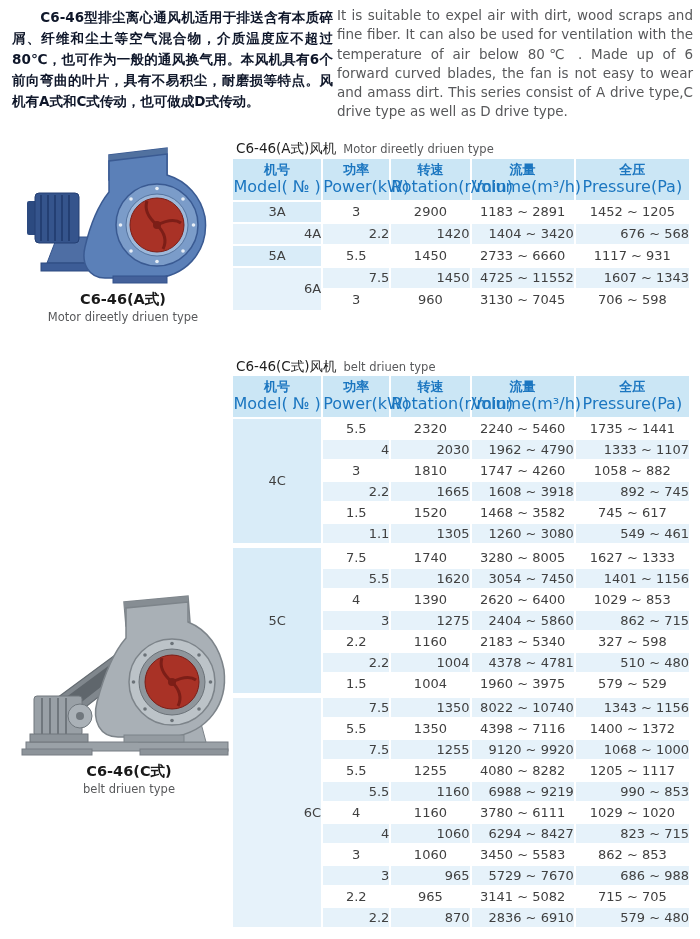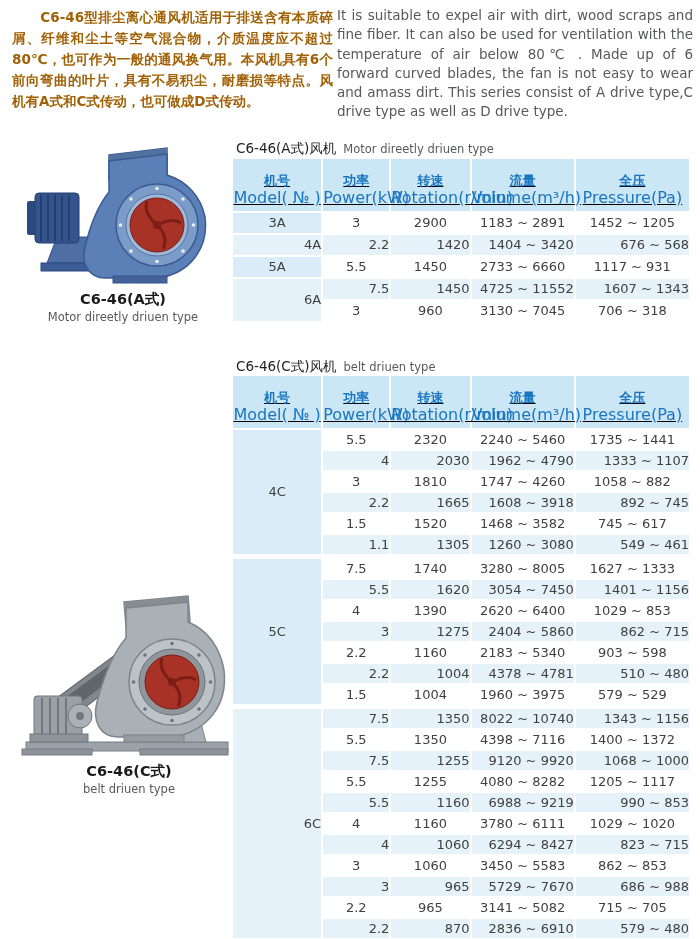--- a/index.html
+++ b/index.html
@@ -2,36 +2,36 @@
 <html style="--header-bg: #cbe6f5; --header-text: #1b76c0; --row-alt: #e6f2fa; --model-bg: #d9ecf8; --fan-a-body: #5b80b8; --fan-c-body: #a9b0b6; --impeller-red: #a93226;"><head>
 <meta charset="utf-8">
 <style>
   * { margin:0; padding:0; box-sizing:border-box; }
   html,body { background:#ffffff; }
   body { width:700px; height:939px; position:relative; font-family:"DejaVu Sans","Liberation Sans",sans-serif; }
   .page { position:absolute; left:0; top:0; width:700px; height:939px; background:#fff; overflow:hidden; }
 
   
   .intro-zh { position:absolute; left:12px; top:7px; width:321px; font-size:13.5px; font-weight:bold;
-              color:#a16207; line-height:1.56; text-indent:2.1em; text-align:justify; }
+              color:#0f172a; line-height:1.56; text-indent:2.1em; text-align:justify; }
   .intro-en { position:absolute; left:337px; top:6px; width:356px; font-size:13.5px; color:#58595b;
               line-height:1.43; text-align:justify; }
 
   
   .section-title { position:absolute; left:236px; white-space:nowrap; }
   .title-a { top:138px; }
   .title-c { top:356px; }
   .t-zh { font-weight:normal; font-size:13.5px; color:#1d1d1d; }
   .t-en { font-size:11.5px; color:#58595b; margin-left:7px; }
 
   
   .spec-table { position:absolute; left:231px; width:460px; border-collapse:separate; border-spacing:2px; table-layout:fixed; }
   .table-a { top:157px; }
   .table-c { top:374px; }
-  .spec-table th { background:var(--header-bg,#cbe6f5); padding:14px 0 4px; vertical-align:middle;text-decoration:underline; }
+  .spec-table th { background:var(--header-bg,#cbe6f5); padding:3px 0 4px; vertical-align:middle; }
   .h-zh { font-size:13px; font-weight:bold; color:var(--header-text,#1b76c0); line-height:1.2; }
   .h-en { font-size:16px; font-weight:normal; color:var(--header-text,#1b76c0); line-height:1.15; }
   .spec-table td { height:19px; text-align:center; vertical-align:middle; font-size:13px; color:#404040; background:#fff; }
   .table-a td { height:20px; }
   .spec-table tr.alt td { background:var(--row-alt,#e6f2fa);text-align:right; }
   .spec-table td.model { background:var(--model-bg,#d9ecf8); }
   .spec-table tr.spacer td { height:1px; background:transparent; padding:0; }
 
   
   .fan-figure { position:absolute; text-align:center; }
@@ -217,21 +217,21 @@
           <td class="model" rowspan="2">6A</td>
           <td>7.5</td>
           <td>1450</td>
           <td>4725 ~ 11552</td>
           <td>1607 ~ 1343</td>
         </tr>
         <tr>
           <td>3</td>
           <td>960</td>
           <td>3130 ~ 7045</td>
-          <td>706 ~ 318</td>
+          <td>706 ~ 598</td>
         </tr>
       </tbody>
     </table>
 
   <div class="section-title title-c">
     <span class="t-zh">C6-46(C式)风机</span><span class="t-en">belt driuen type</span>
   </div>
   <table class="spec-table table-c" id="table-c">
       <colgroup>
         <col style="width: 88px;">
@@ -327,21 +327,21 @@
         <tr class="alt">
           <td>3</td>
           <td>1275</td>
           <td>2404 ~ 5860</td>
           <td>862 ~ 715</td>
         </tr>
         <tr>
           <td>2.2</td>
           <td>1160</td>
           <td>2183 ~ 5340</td>
-          <td>903 ~ 598</td>
+          <td>327 ~ 598</td>
         </tr>
         <tr class="alt">
           <td>2.2</td>
           <td>1004</td>
           <td>4378 ~ 4781</td>
           <td>510 ~ 480</td>
         </tr>
         <tr>
           <td>1.5</td>
           <td>1004</td>

